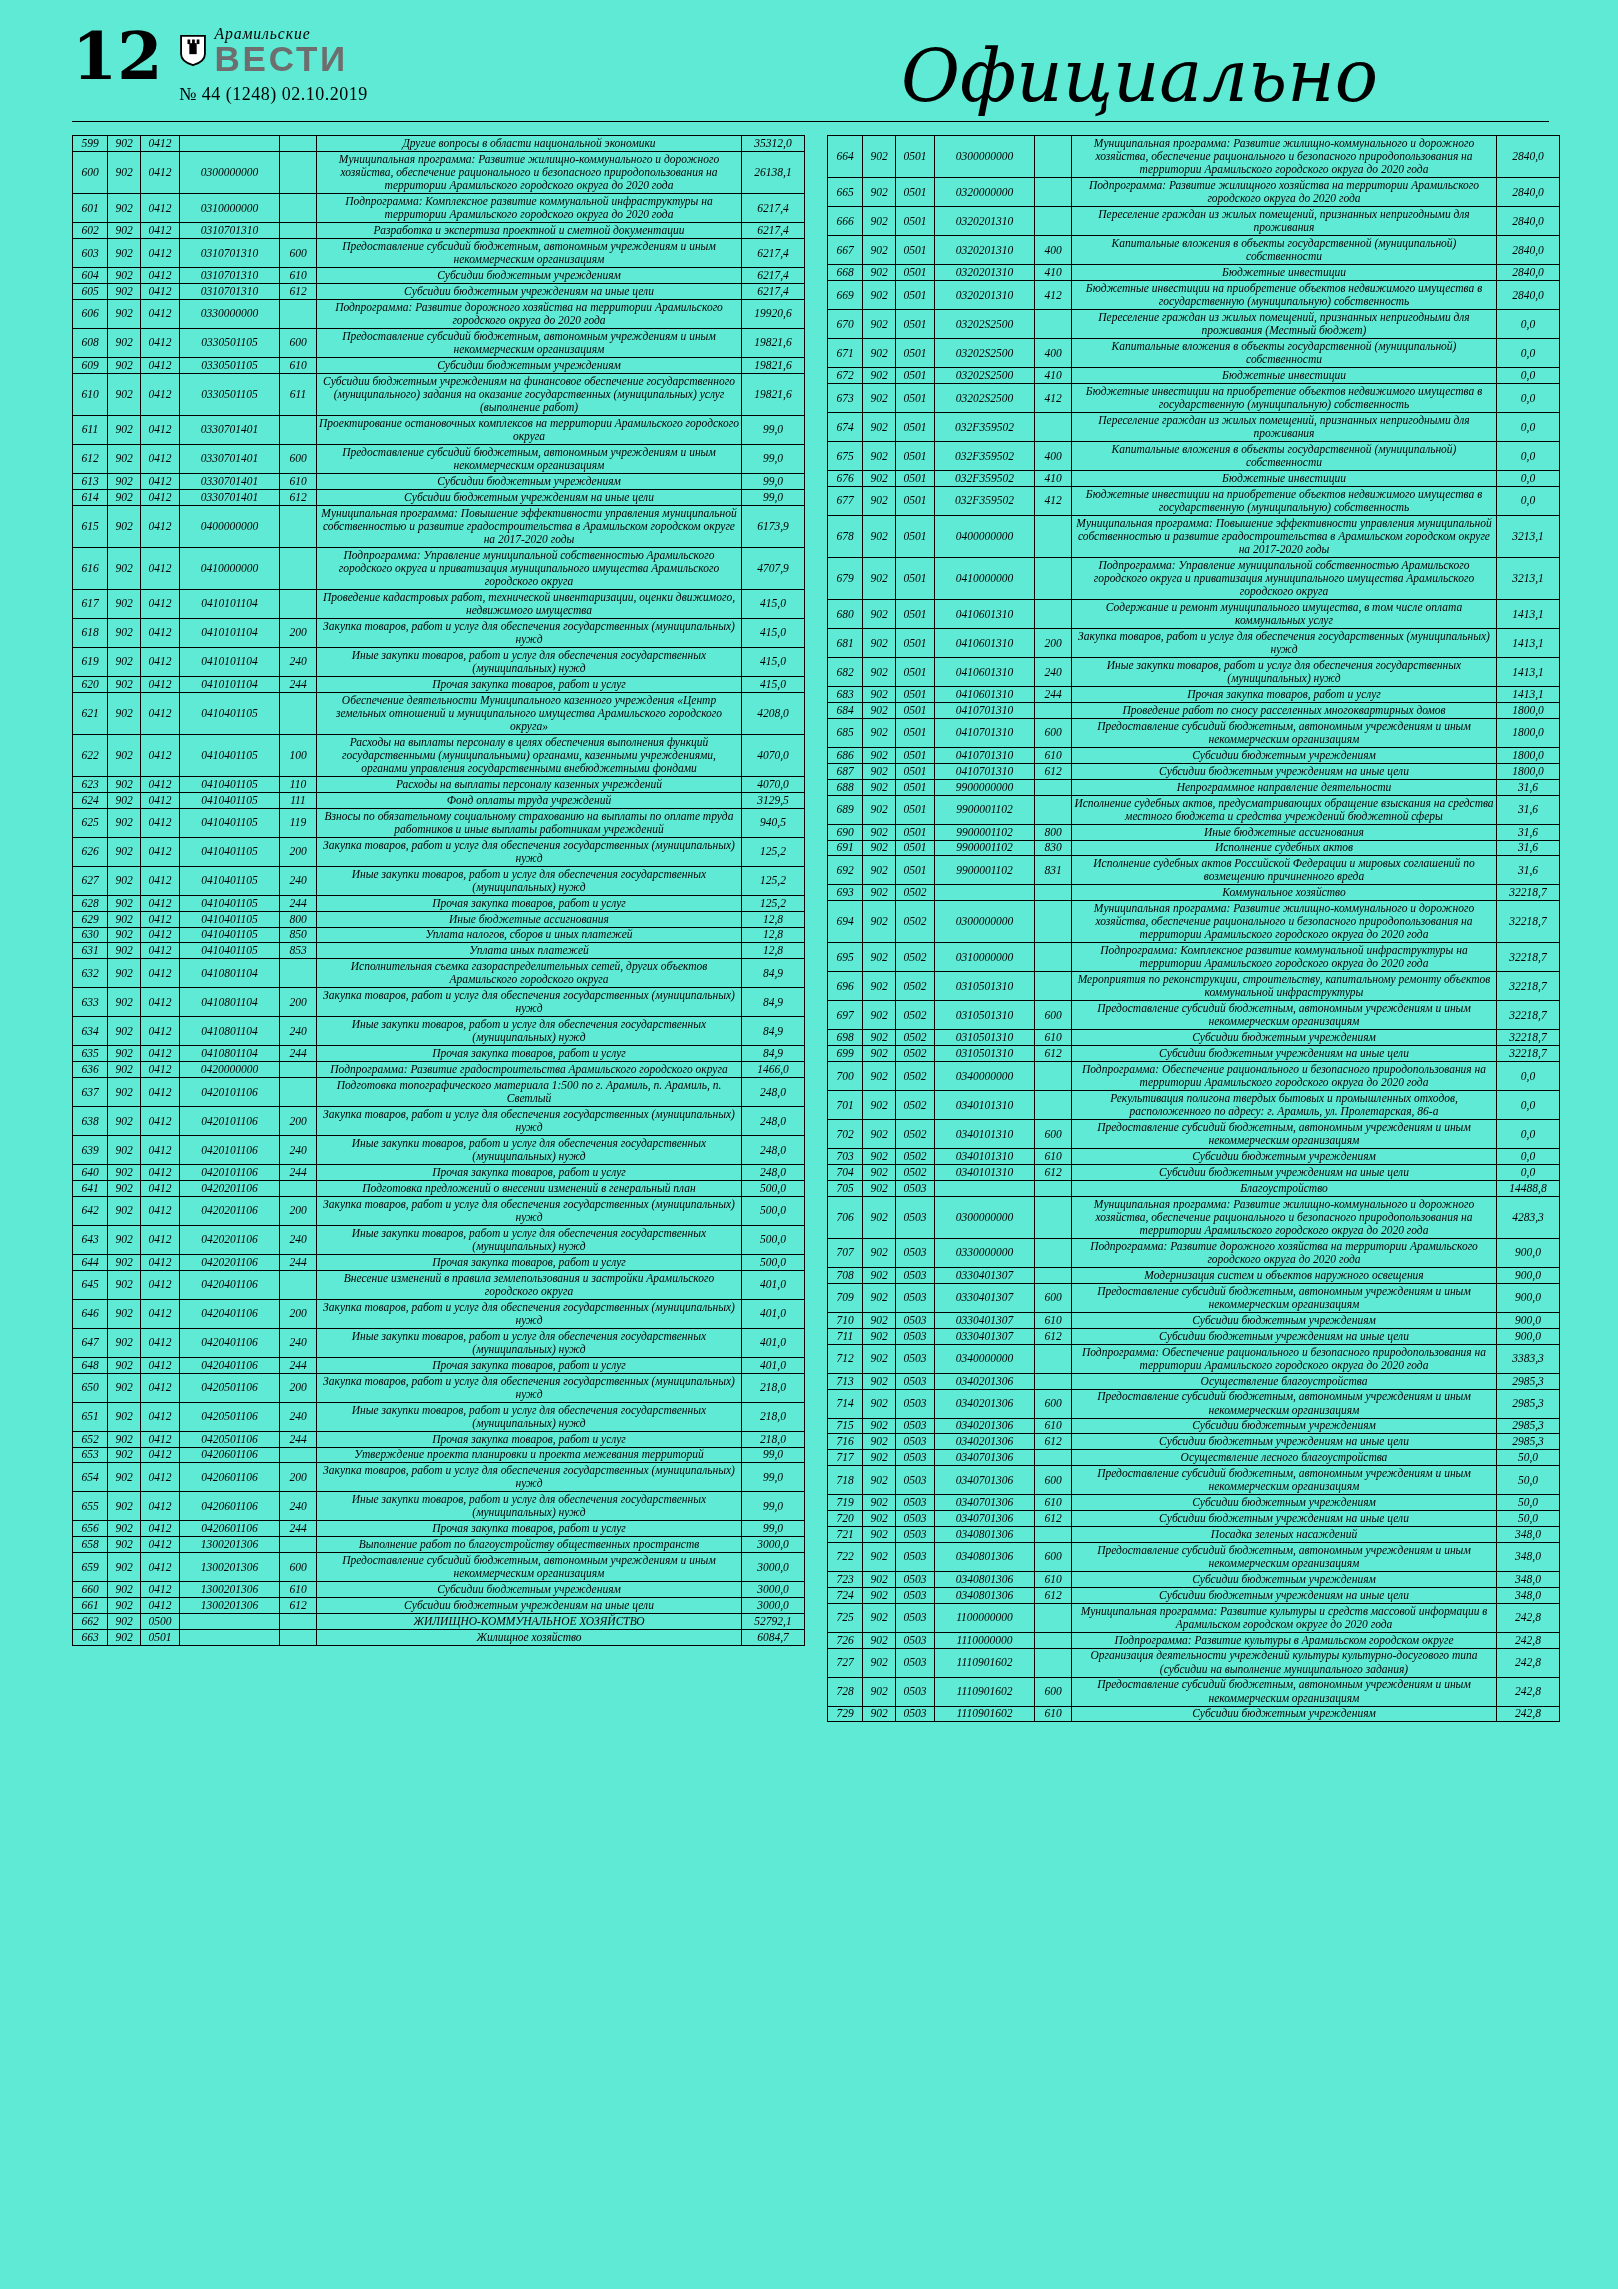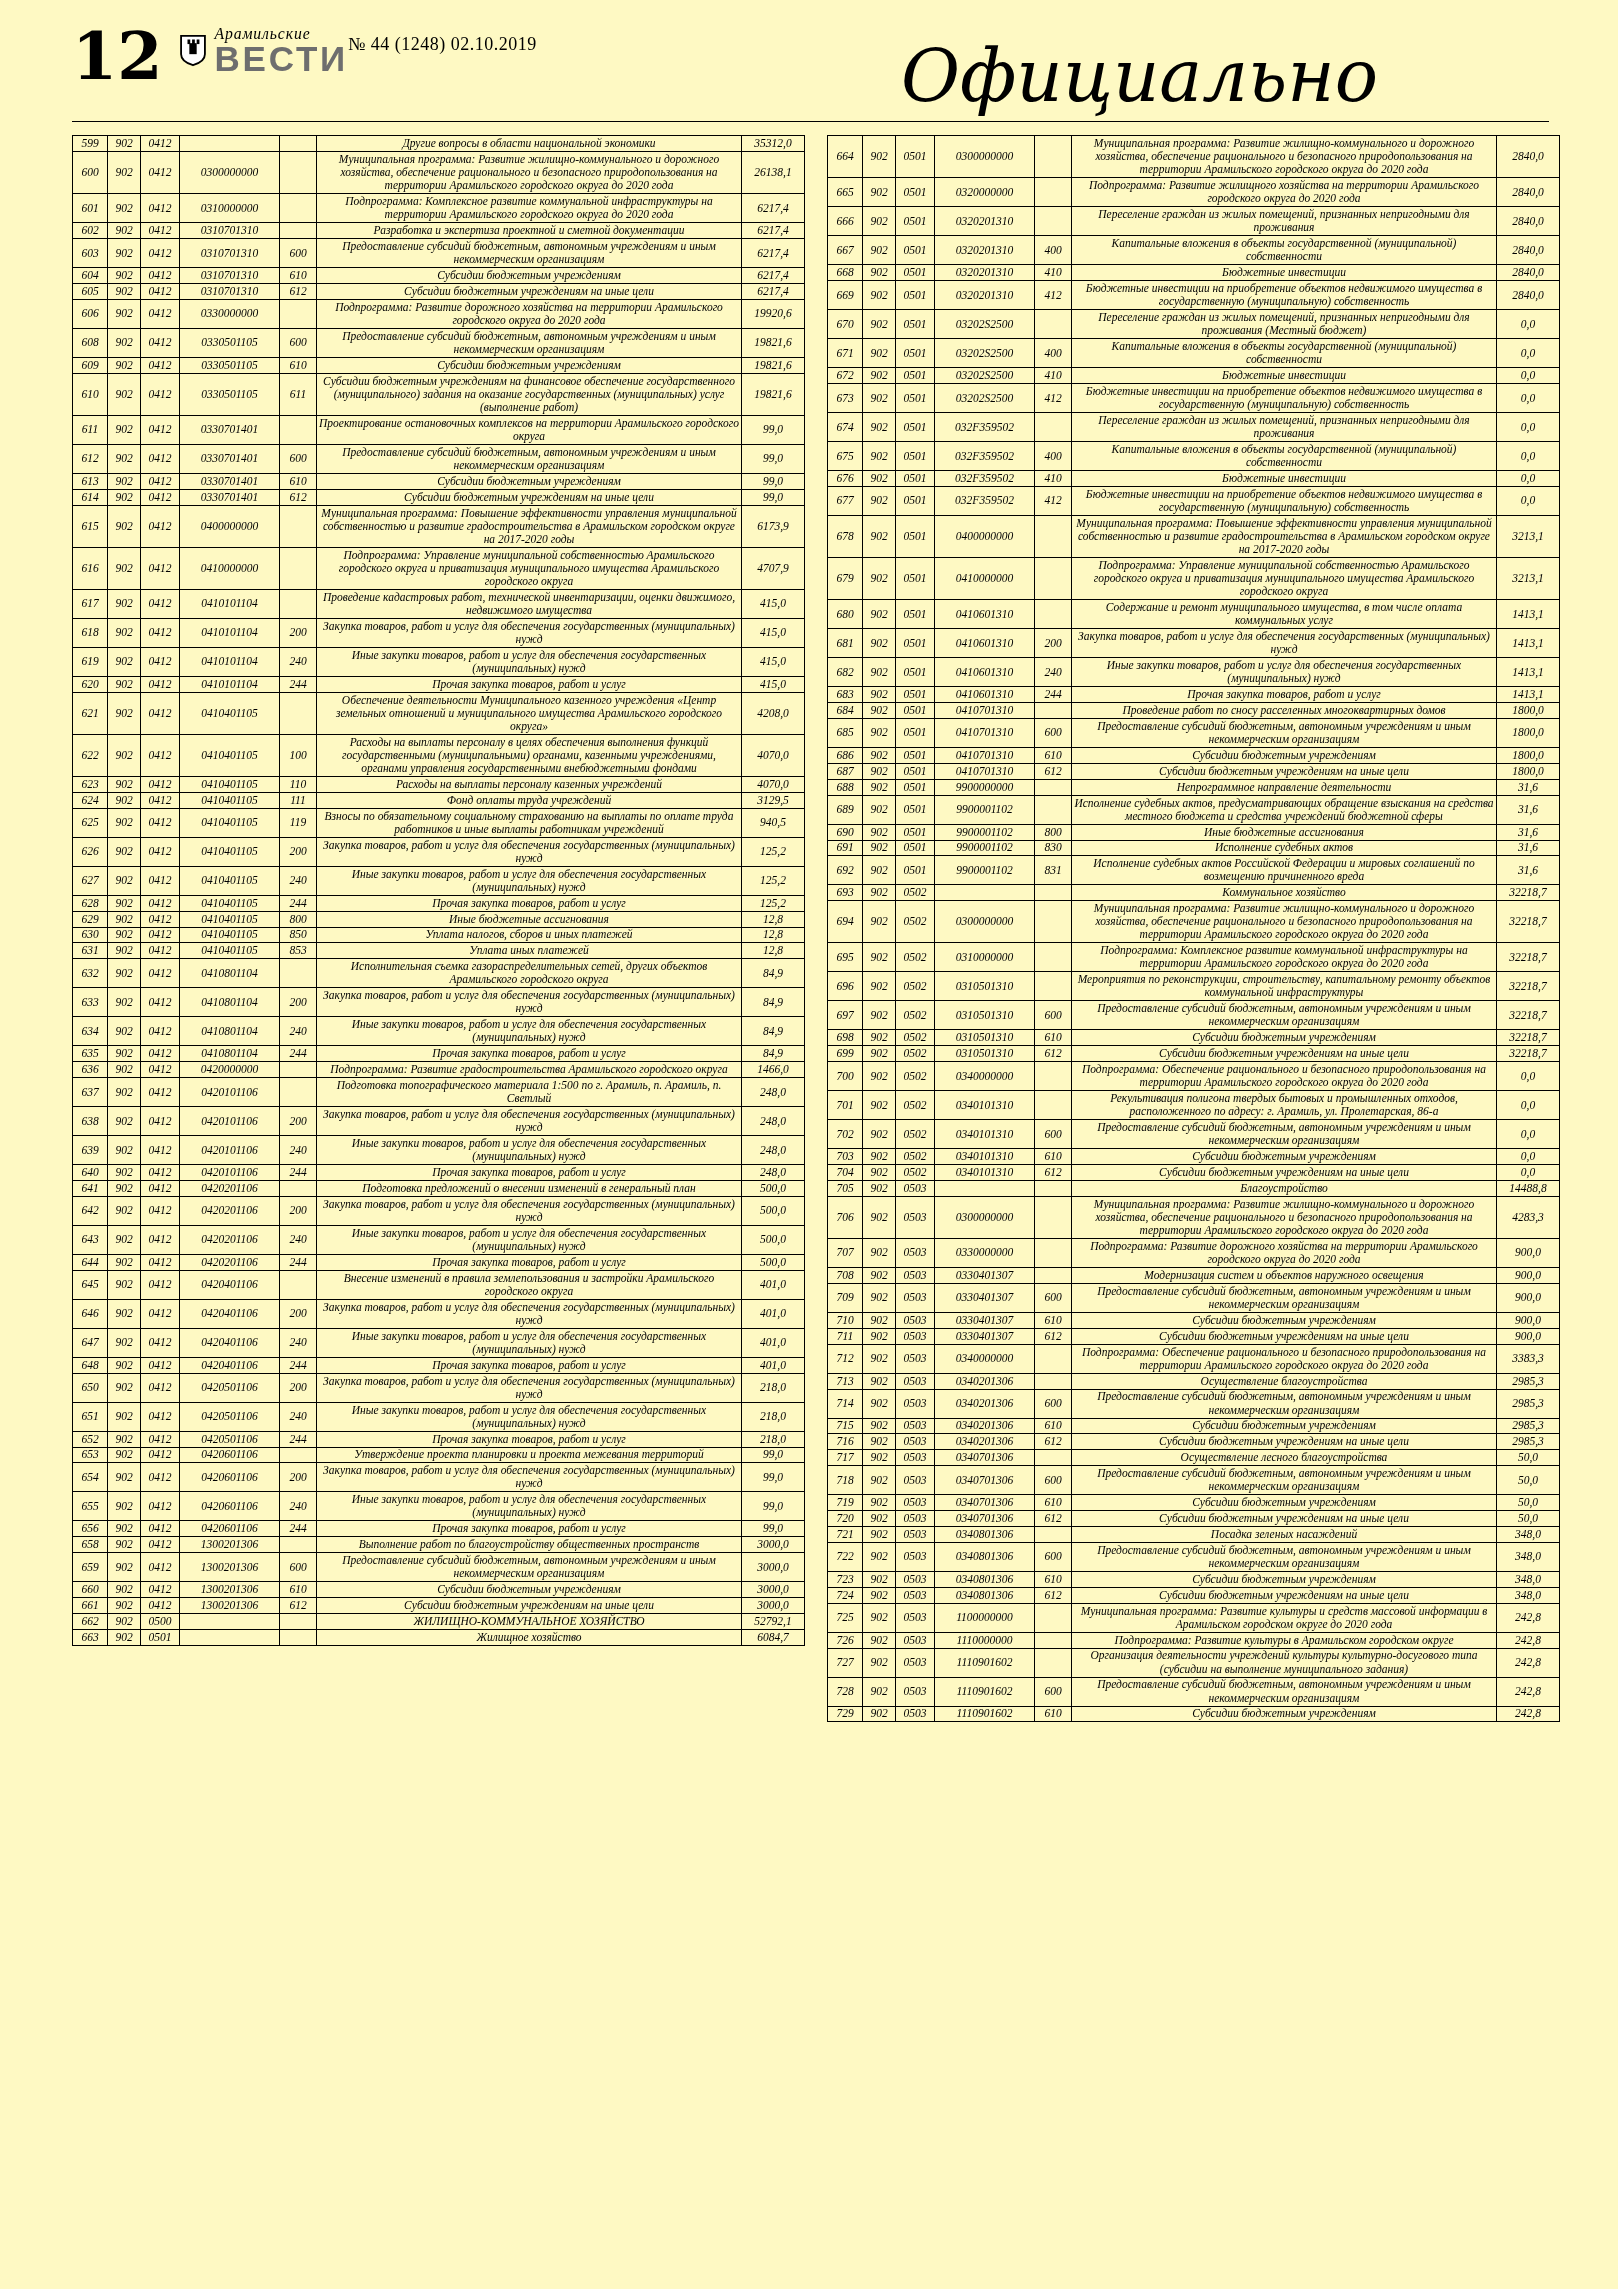--- a/index.html
+++ b/index.html
@@ -1,23 +1,23 @@
 <!DOCTYPE html>
 <html lang="ru" style="font-size:14.8px"><head>
 <meta charset="utf-8">
 <style>
   html, body { margin: 0; padding: 0; background: #ffffff; color: #000; }
   body { width: 1619px; font-family: "Liberation Serif", "DejaVu Serif", serif; }
-  .page { box-sizing: border-box; width: 1619px; min-height: 2290px; padding: 20px 70px 28px 72px; background: #fef9c3; }
+  .page { box-sizing: border-box; width: 1619px; min-height: 2290px; padding: 20px 70px 28px 72px; background: #5eead4; }
 
   
   .masthead { display: flex; justify-content: space-between; align-items: flex-start; }
   .mast-left { display: flex; align-items: flex-start; gap: 16.6px; padding-top: 5.5px; }
   .page-number { font-size: 65px; font-weight: 700; line-height: 0.95; font-family: "DejaVu Serif", serif; }
-  .brand { display: flex; }
+  .brand { display: flex; flex-direction: column; }
   .brand-top { display: flex; align-items: center; gap: 7.4px; }
   .emblem { display: inline-block; width: 28px; height: 33px; }
   .brand-text { display: flex; flex-direction: column; line-height: 1; }
   .brand-small { font-size: 15.7px; font-style: italic; letter-spacing: 0.9px; }
   .brand-big { font-size: 35px; font-weight: 800; letter-spacing: 2.8px; color: #6e6e6e; font-family: "Liberation Sans", sans-serif; }
   .issue { font-size: 18px; margin-top: 8px; letter-spacing: 0.5px; }
   .section-title { font-size: 72px; font-style: italic; font-family: "DejaVu Serif", serif; line-height: 1; margin: 20px 171px 0 0; }
   .rule { border: 0; border-top: 1.8px solid #000; margin: 9.2px 0 13px 0; }
 
   

